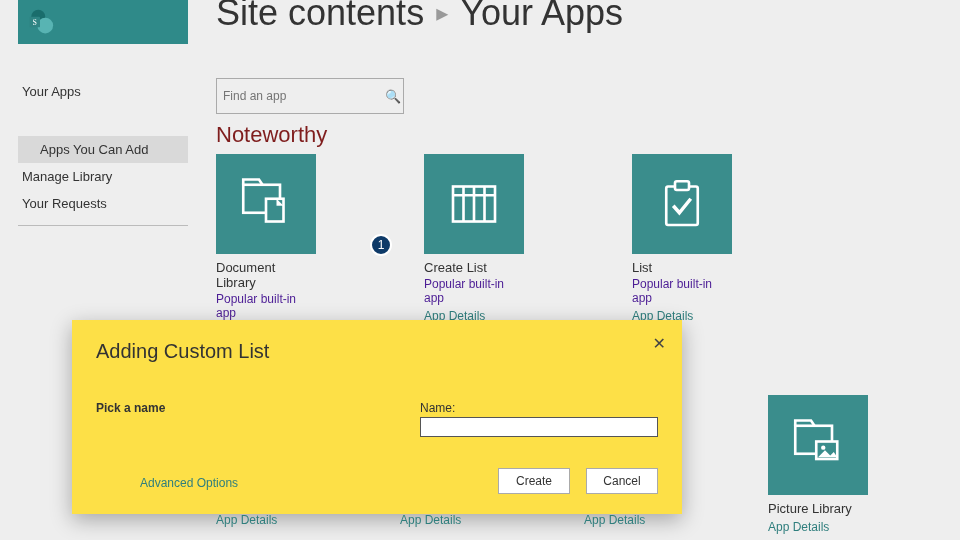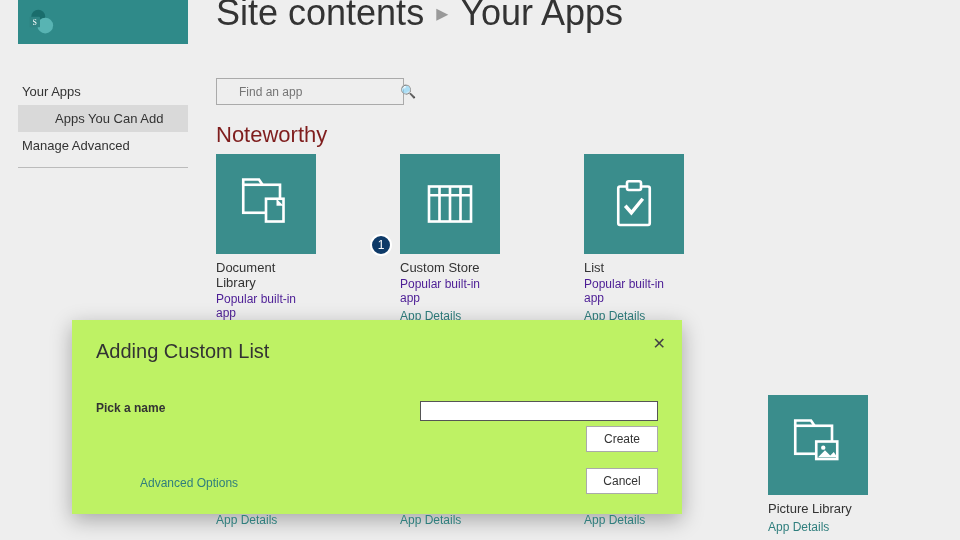--- a/index.html
+++ b/index.html
@@ -30,42 +30,42 @@
   }
   .breadcrumb .chev { color:#999; font-size:24px; }
   .sidebar {
     position:absolute;
     top: 78px; left:18px;
     width:170px;
     font-size:13px;
     color:#333;
   }
   .sidebar .item { padding:6px 4px; cursor:pointer; }
-  .sidebar .item.sub { padding-left:37px; }
+  .sidebar .item.sub { padding-left:22px;margin-top:31px; }
   .sidebar .item.selected { background:#d9d9d9; }
   .sidebar hr { border:none; border-top:1px solid #bbb; margin:8px 0; }
   .search-wrap {
     position:absolute; top:78px; left:216px;
-    width:188px; height:27px;
+    width:188px; height:36px;
     border:1px solid #aaa;
     background:#eee;
-    display:flex; align-items:center;padding-left:16px;
+    display:flex; align-items:center;
   }
   .search-wrap input {
     border:none; background:transparent; outline:none;
     padding:0 6px; font-size:12px; flex:1; color:#666;
   }
   .search-wrap .mag { width:22px; text-align:center; color:#555; font-size:13px; }
   .section-title {
     position:absolute; left:216px; top:122px;
     font-size:22px; font-weight:300; color:#7f1d1d;
   }
   .tiles {
     position:absolute; top:154px; left:216px;
-    display:flex; gap:84px;
+    display:flex; gap:108px;
   }
   .tile { width:100px; cursor:pointer; }
   .tile .box {
     width:100px; height:100px;
     background:#3a8d8c;
     display:flex; align-items:center; justify-content:center;
   }
   .tile .box svg { width:56px; height:56px; }
   .tile .title { font-size:13px; color:#333; margin-top:6px; font-weight:400;}
   .tile .sub   { font-size:12px; color:#4c1d95; margin-top:2px;}
@@ -78,40 +78,40 @@
     border:2px solid #fff;
     color:#fff;
     font-size:12px;
     display:flex; align-items:center; justify-content:center;
     font-family:"Segoe UI",sans-serif;
   }
   .dialog {
     position:absolute;
     left:72px; top:320px;
     width:610px; height:194px;
-    background:#bef264;
+    background:#fde047;
     box-shadow:0 6px 20px rgba(0,0,0,0.3);
     padding:20px 24px;
     font-family:"Segoe UI",sans-serif;
   }
   .dialog .dlg-title { font-size:20px; font-weight:300; color:#333; }
   .dialog .close { position:absolute; top:14px; right:16px; font-size:16px; color:#444; cursor:pointer; }
   .dialog .row { display:flex; margin-top:38px; gap:45px;}
   .dialog .left { width:300px;}
   .dialog .left .heading { font-size:12px; font-weight:600; color:#333; margin-bottom:4px;}
   .dialog .left .desc { font-size:11px; color:#666; line-height:1.4;}
   .dialog .right { flex:1; }
   .dialog .right .namelabel { font-size:12px; color:#333; display:block; margin-bottom:2px;}
   .dialog .right input {
     width:238px; height:20px;
     border:1px solid #555; padding:1px 4px; font-size:12px;
     outline:none;
   }
   .dialog .advanced { position:absolute; bottom:24px; left:24px; font-size:12px; color:#2f7e7d; cursor:pointer;margin-left:44px;}
-  .dialog .btns { position:absolute; bottom:20px; right:24px; display:flex; gap:16px;flex-direction:column;}
+  .dialog .btns { position:absolute; bottom:20px; right:24px; display:flex; gap:16px;}
   .dialog .btns button {
     width:72px; height:26px;
     background:#fff; border:1px solid #aaa;
     font-size:12px; color:#333; cursor:pointer;
   }
   .picture-tile {
     position:absolute;
     top:395px; left:768px;
     width:92px;
   }
@@ -134,21 +134,22 @@
 
 <div class="breadcrumb">
   <span>Site contents</span>
   <span class="chev">▸</span>
   <span>Your Apps</span>
 </div>
 
 <div class="sidebar">
   <div class="item">Your Apps</div>
   <div class="item sub selected">Apps You Can Add</div>
-  <div class="item">Manage Advanced</div>
+  <div class="item">Manage Library</div>
+  <div class="item">Your Requests</div>
   <hr>
 </div>
 
 <div class="search-wrap">
   <input placeholder="Find an app" style="">
   <span class="mag">🔍</span>
 </div>
 
 <div class="section-title">Noteworthy</div>
 
@@ -170,21 +171,21 @@
   <div class="tile">
     <div class="box">
       <svg viewBox="0 0 64 64">
         <rect x="8" y="12" width="48" height="40" fill="none" stroke="#fff" stroke-width="3"></rect>
         <line x1="8" y1="22" x2="56" y2="22" stroke="#fff" stroke-width="3"></line>
         <line x1="20" y1="12" x2="20" y2="52" stroke="#fff" stroke-width="3"></line>
         <line x1="32" y1="12" x2="32" y2="52" stroke="#fff" stroke-width="3"></line>
         <line x1="44" y1="12" x2="44" y2="52" stroke="#fff" stroke-width="3"></line>
       </svg>
     </div>
-    <div class="title">Custom Store</div>
+    <div class="title">Create List</div>
     <div class="sub">Popular built-in app</div>
     <div class="link">App Details</div>
   </div>
 
   <div class="tile">
     <div class="box">
       <svg viewBox="0 0 64 64">
         <rect x="14" y="12" width="36" height="44" rx="2" fill="none" stroke="#fff" stroke-width="3"></rect>
         <rect x="24" y="6" width="16" height="10" rx="2" fill="#3a8d8c" stroke="#fff" stroke-width="3"></rect>
         <path d="M22 34 L29 42 L42 26" fill="none" stroke="#fff" stroke-width="4"></path>
@@ -201,20 +202,21 @@
 <div class="badge" style="left:496px; top:467px;">3</div>
 
 <div class="dialog">
   <div class="dlg-title">Adding Custom List</div>
   <div class="close">✕</div>
   <div class="row">
     <div class="left">
       <div class="heading">Pick a name</div>
     </div>
     <div class="right">
+      <span class="namelabel">Name:</span>
       <input type="text" value="" style="">
     </div>
   </div>
   <div class="advanced">Advanced Options</div>
   <div class="btns">
     <button>Create</button>
     <button>Cancel</button>
   </div>
 </div>
 

